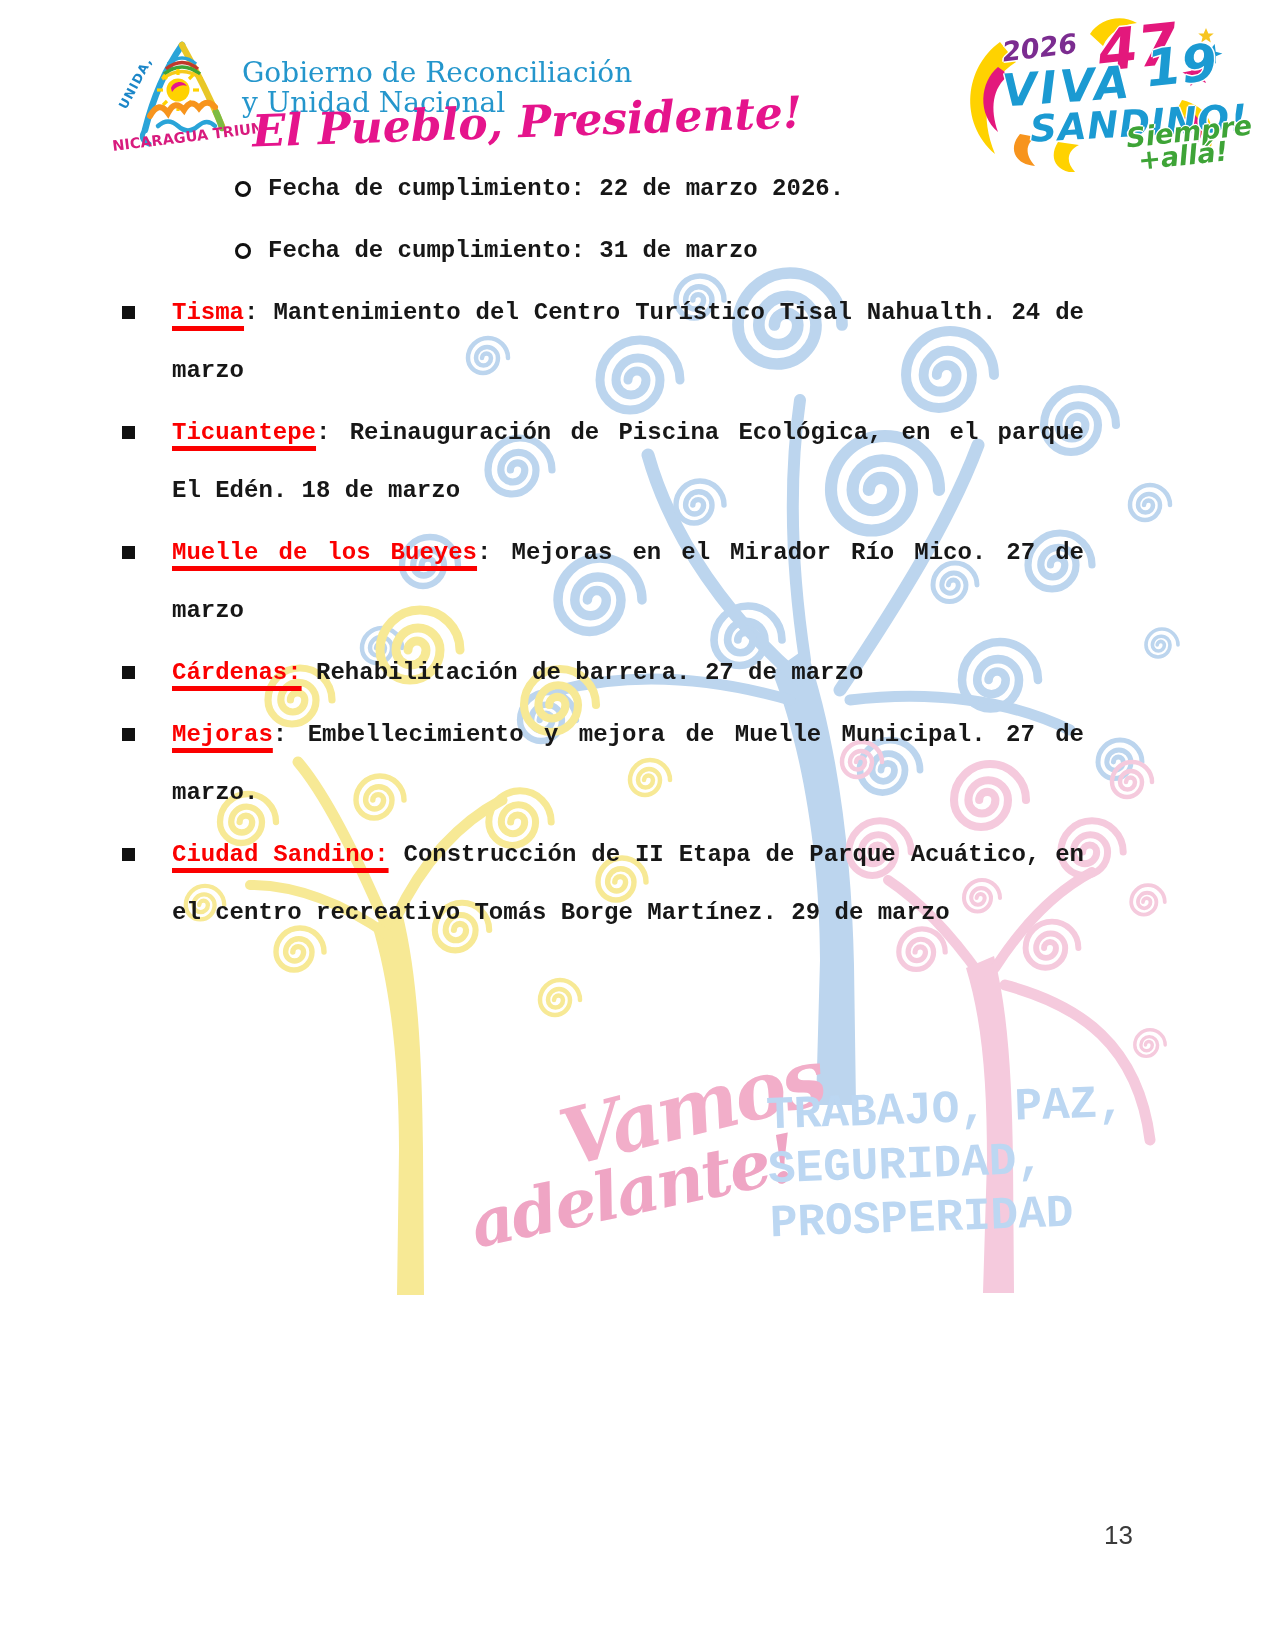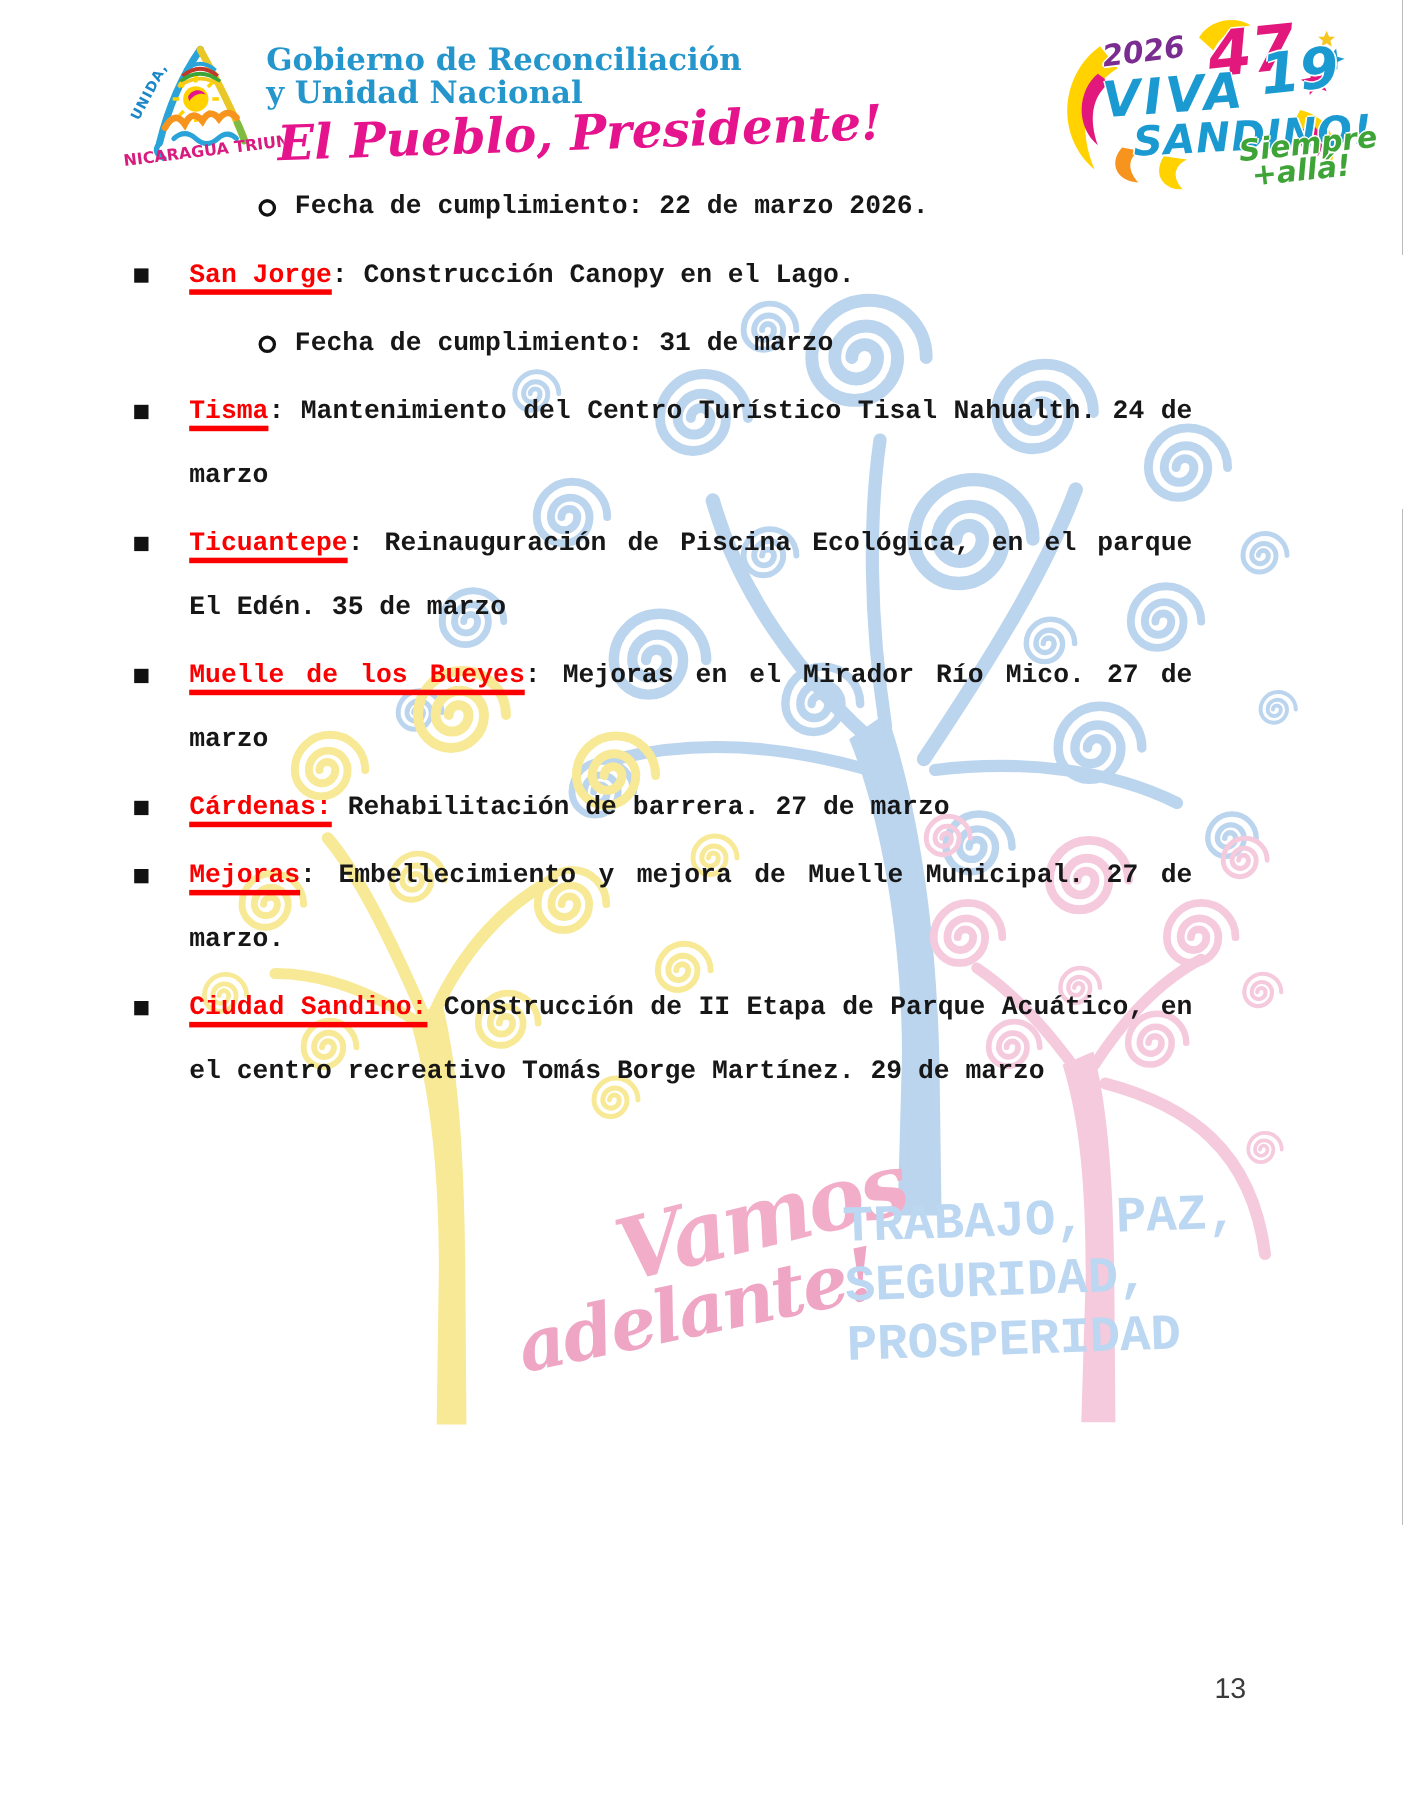--- a/index.html
+++ b/index.html
@@ -10,22 +10,22 @@
   .wm-script{position:absolute;z-index:1;font-family:"DejaVu Serif",serif;font-style:italic;font-weight:bold;
              white-space:nowrap;}
   .wm-script .l1{position:absolute;left:558px;top:1062px;font-size:78px;color:#f2aec9;transform:rotate(-14deg);letter-spacing:-3px;}
   .wm-script .l2{position:absolute;left:468px;top:1152px;font-size:66px;color:#efa5c4;transform:rotate(-12deg);letter-spacing:-2px;}
   .wm-block{position:absolute;left:768px;top:1083px;z-index:1;color:#bcd7f2;
             font-family:"Liberation Mono",monospace;font-weight:bold;font-size:46px;line-height:54px;
             transform:rotate(-2deg);white-space:nowrap;}
   .wm-block span{display:block;}
   
   .hdr-emblem{position:absolute;left:108px;top:28px;z-index:2;}
-  .hdr-title{position:absolute;left:242px;top:40px;z-index:2;color:#2496cc;
-             font-family:"DejaVu Serif",serif;font-weight:bold;font-size:28px;line-height:30px;white-space:nowrap;}
+  .hdr-title{position:absolute;left:242px;top:58px;z-index:2;color:#2496cc;
+             font-family:"DejaVu Serif",serif;font-weight:normal;font-size:28px;line-height:30px;white-space:nowrap;}
   .hdr-slogan{position:absolute;left:252px;top:96px;z-index:2;color:#e5148c;white-space:nowrap;
               font-family:"DejaVu Serif",serif;font-style:italic;font-weight:bold;font-size:44px;transform:rotate(-2deg);}
   .logo-right{position:absolute;left:940px;top:12px;width:320px;height:160px;z-index:2;}
   .logo-right .t{position:absolute;font-style:italic;font-weight:bold;font-family:"DejaVu Sans",sans-serif;white-space:nowrap;
                  text-shadow:1.5px 0 #fff,-1.5px 0 #fff,0 1.5px #fff,0 -1.5px #fff;}
   .r2026{left:62px;top:20px;font-size:27px;color:#7b2c90;transform:rotate(-7deg);}
   .r47{left:158px;top:2px;font-size:57px;color:#e3187c;transform:rotate(-6deg);}
   .r19{left:206px;top:24px;font-size:51px;color:#1b9ad2;transform:rotate(-6deg);}
   .rviva{left:62px;top:48px;font-size:45px;color:#1b9ad2;transform:rotate(-4deg);letter-spacing:3px;}
   .rsandino{left:90px;top:90px;font-size:37px;color:#1b9ad2;transform:rotate(-3deg);letter-spacing:1px;}
@@ -188,27 +188,26 @@
     <span class="t rviva">VIVA</span>
     <span class="t rsandino">SANDINO!</span>
     <span class="t rsiempre">Siempre</span>
     <span class="t rtalla">+allá!</span>
   </div>
 
   <div class="content">
 
     <div class="para s"><span class="ci"></span><span>Fecha de cumplimiento: 22 de marzo 2026.</span></div>
 
-    <div class="para b"><span class="sq"></span><span class="lead u">San Jorge</span><span>: </span><span>Construcción Canopy en el Lago.</span></div>
 
     <div class="para s"><span class="ci"></span><span>Fecha de cumplimiento: 31 de marzo</span></div>
 
     <div class="para b"><span class="sq"></span><span class="lead u">Tisma</span><span>: </span><span>Mantenimiento del Centro Turístico Tisal Nahualth. 24 de marzo</span></div>
 
-    <div class="para b"><span class="sq"></span><span class="lead u">Ticuantepe</span><span>: </span><span>Reinauguración de Piscina Ecológica, en el parque El Edén. 35 de marzo</span></div>
+    <div class="para b"><span class="sq"></span><span class="lead u">Ticuantepe</span><span>: </span><span>Reinauguración de Piscina Ecológica, en el parque El Edén. 18 de marzo</span></div>
 
     <div class="para b"><span class="sq"></span><span class="lead u">Muelle de los Bueyes</span><span>: </span><span>Mejoras en el Mirador Río Mico. 27 de marzo</span></div>
 
     <div class="para b"><span class="sq"></span><span class="lead u">Cárdenas:</span><span> </span><span>Rehabilitación de barrera. 27 de marzo</span></div>
 
     <div class="para b"><span class="sq"></span><span class="lead u">Mejoras</span><span>: </span><span>Embellecimiento y mejora de Muelle Municipal. 27 de marzo.</span></div>
 
 
 
     <div class="para b"><span class="sq"></span><span class="lead u">Ciudad Sandino:</span><span> </span><span>Construcción de II Etapa de Parque Acuático, en el centro recreativo Tomás Borge Martínez. 29 de marzo</span></div>

